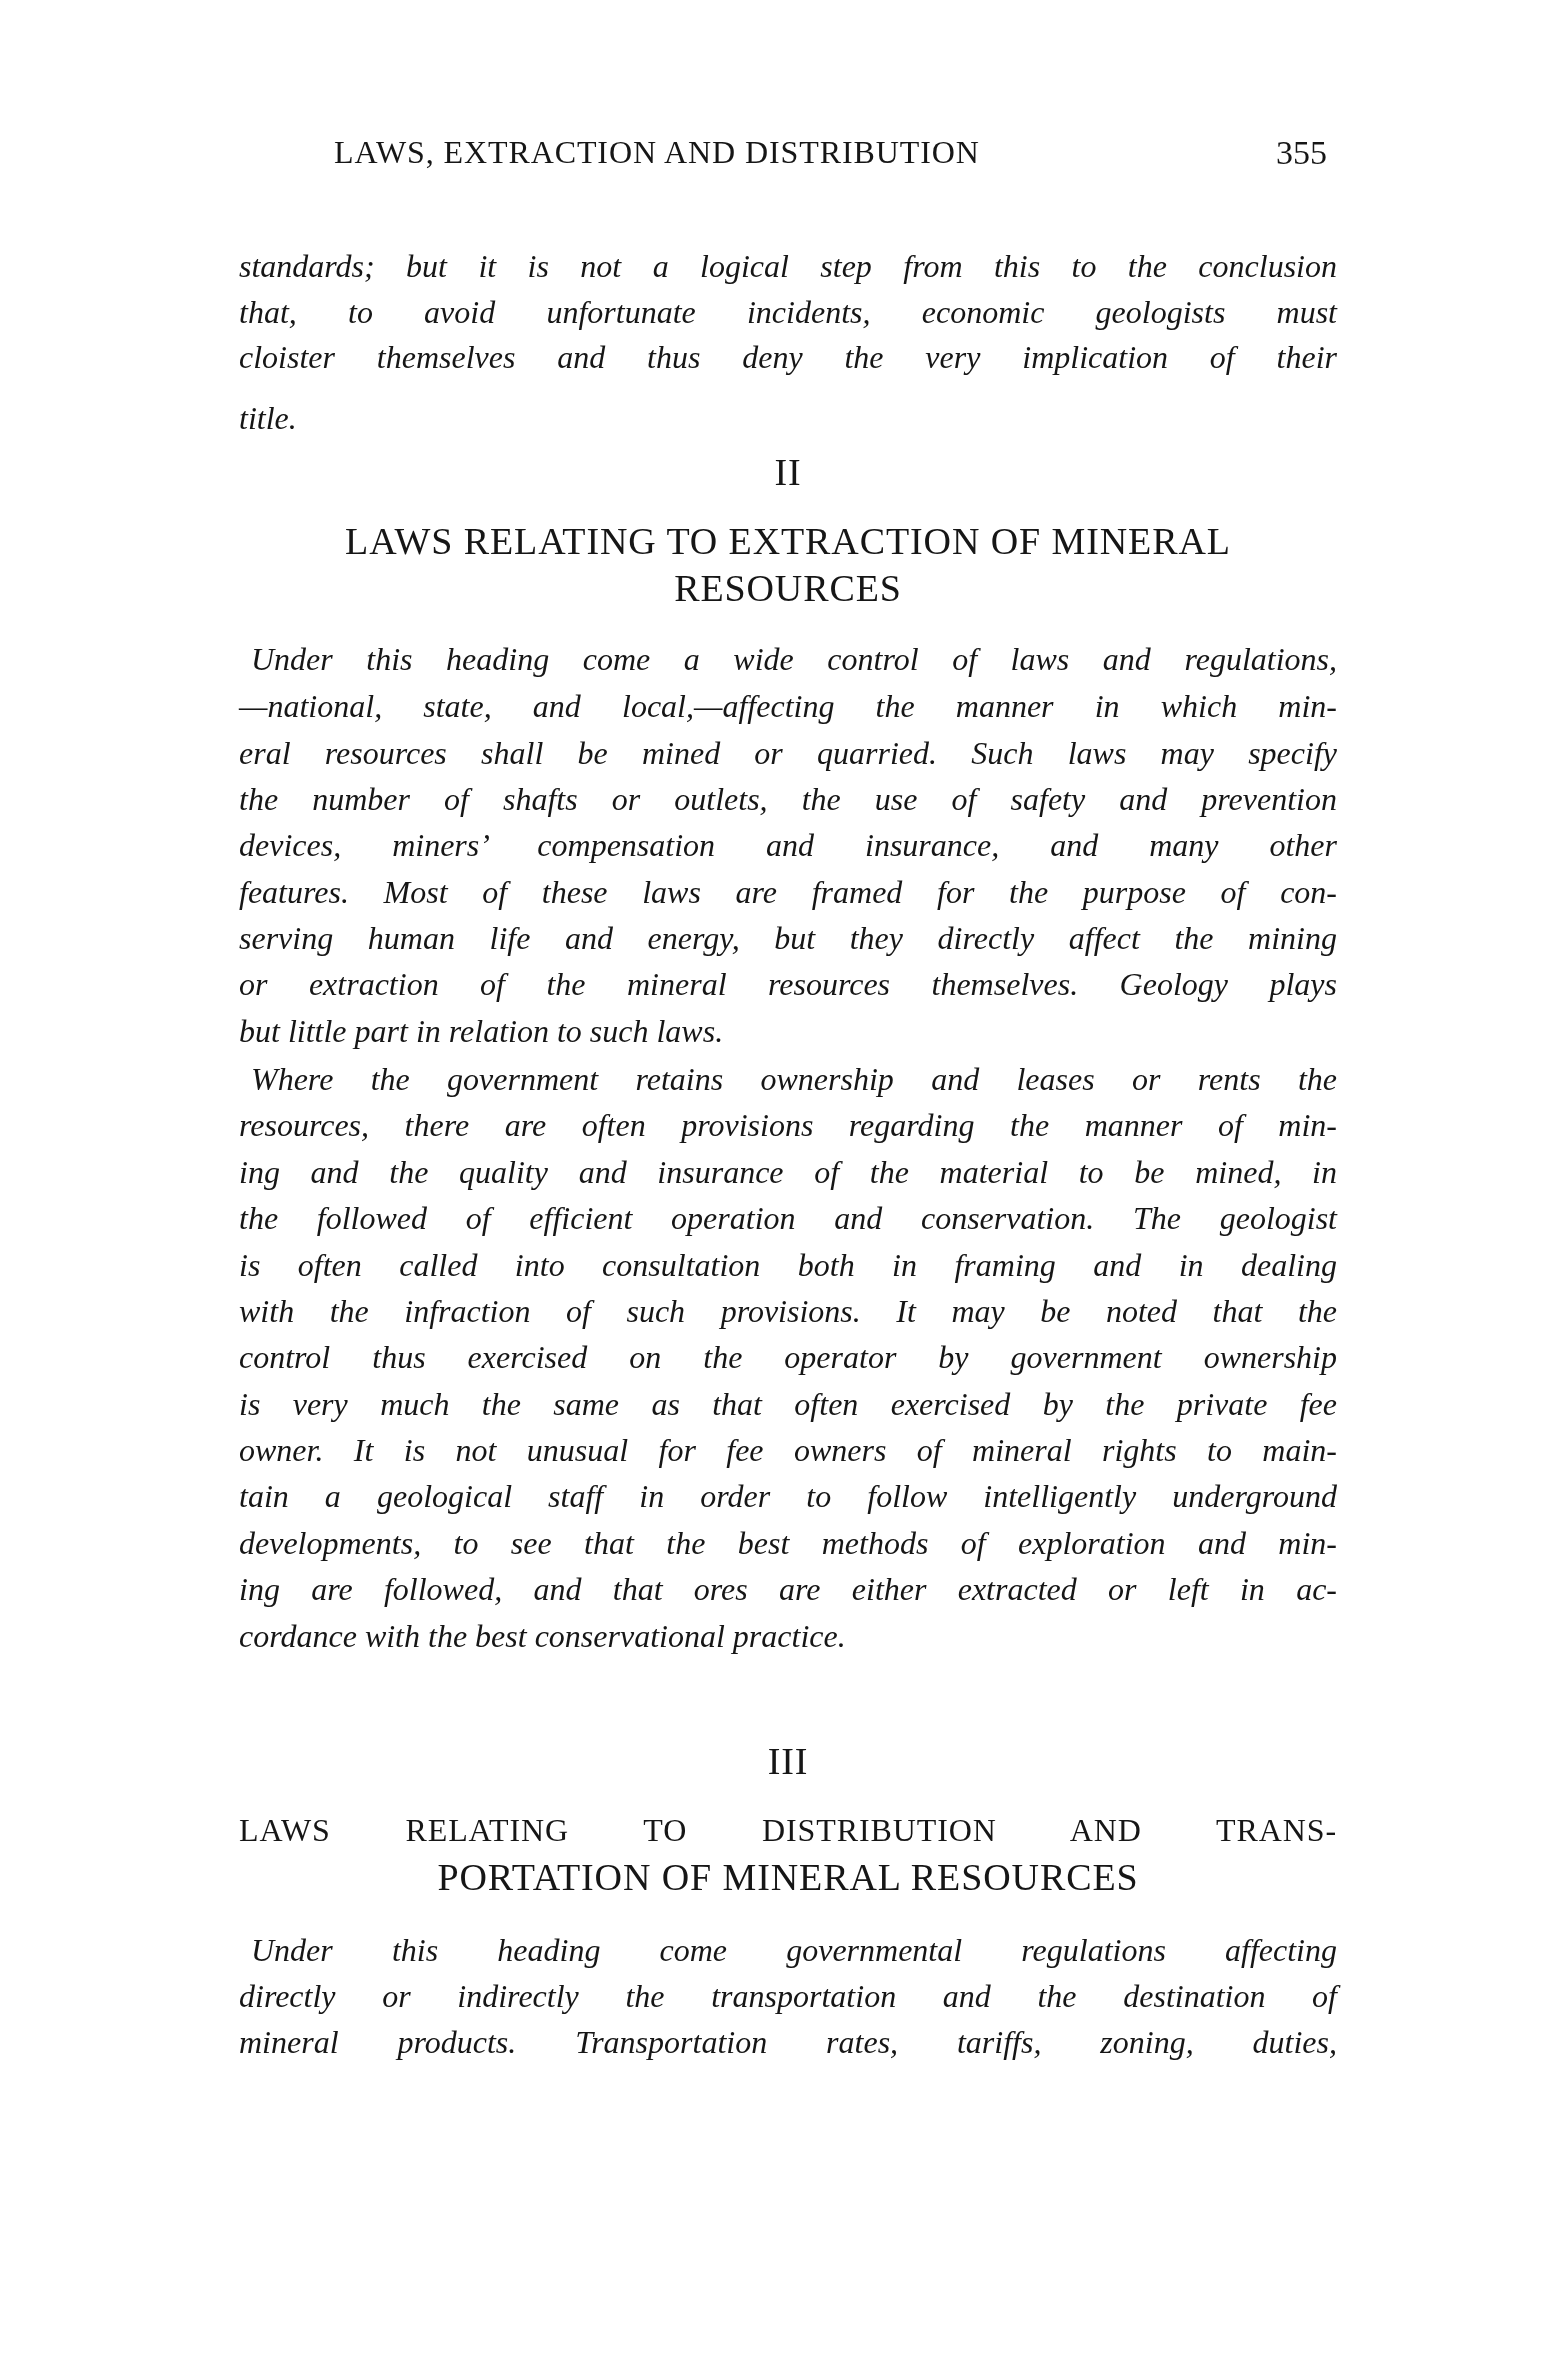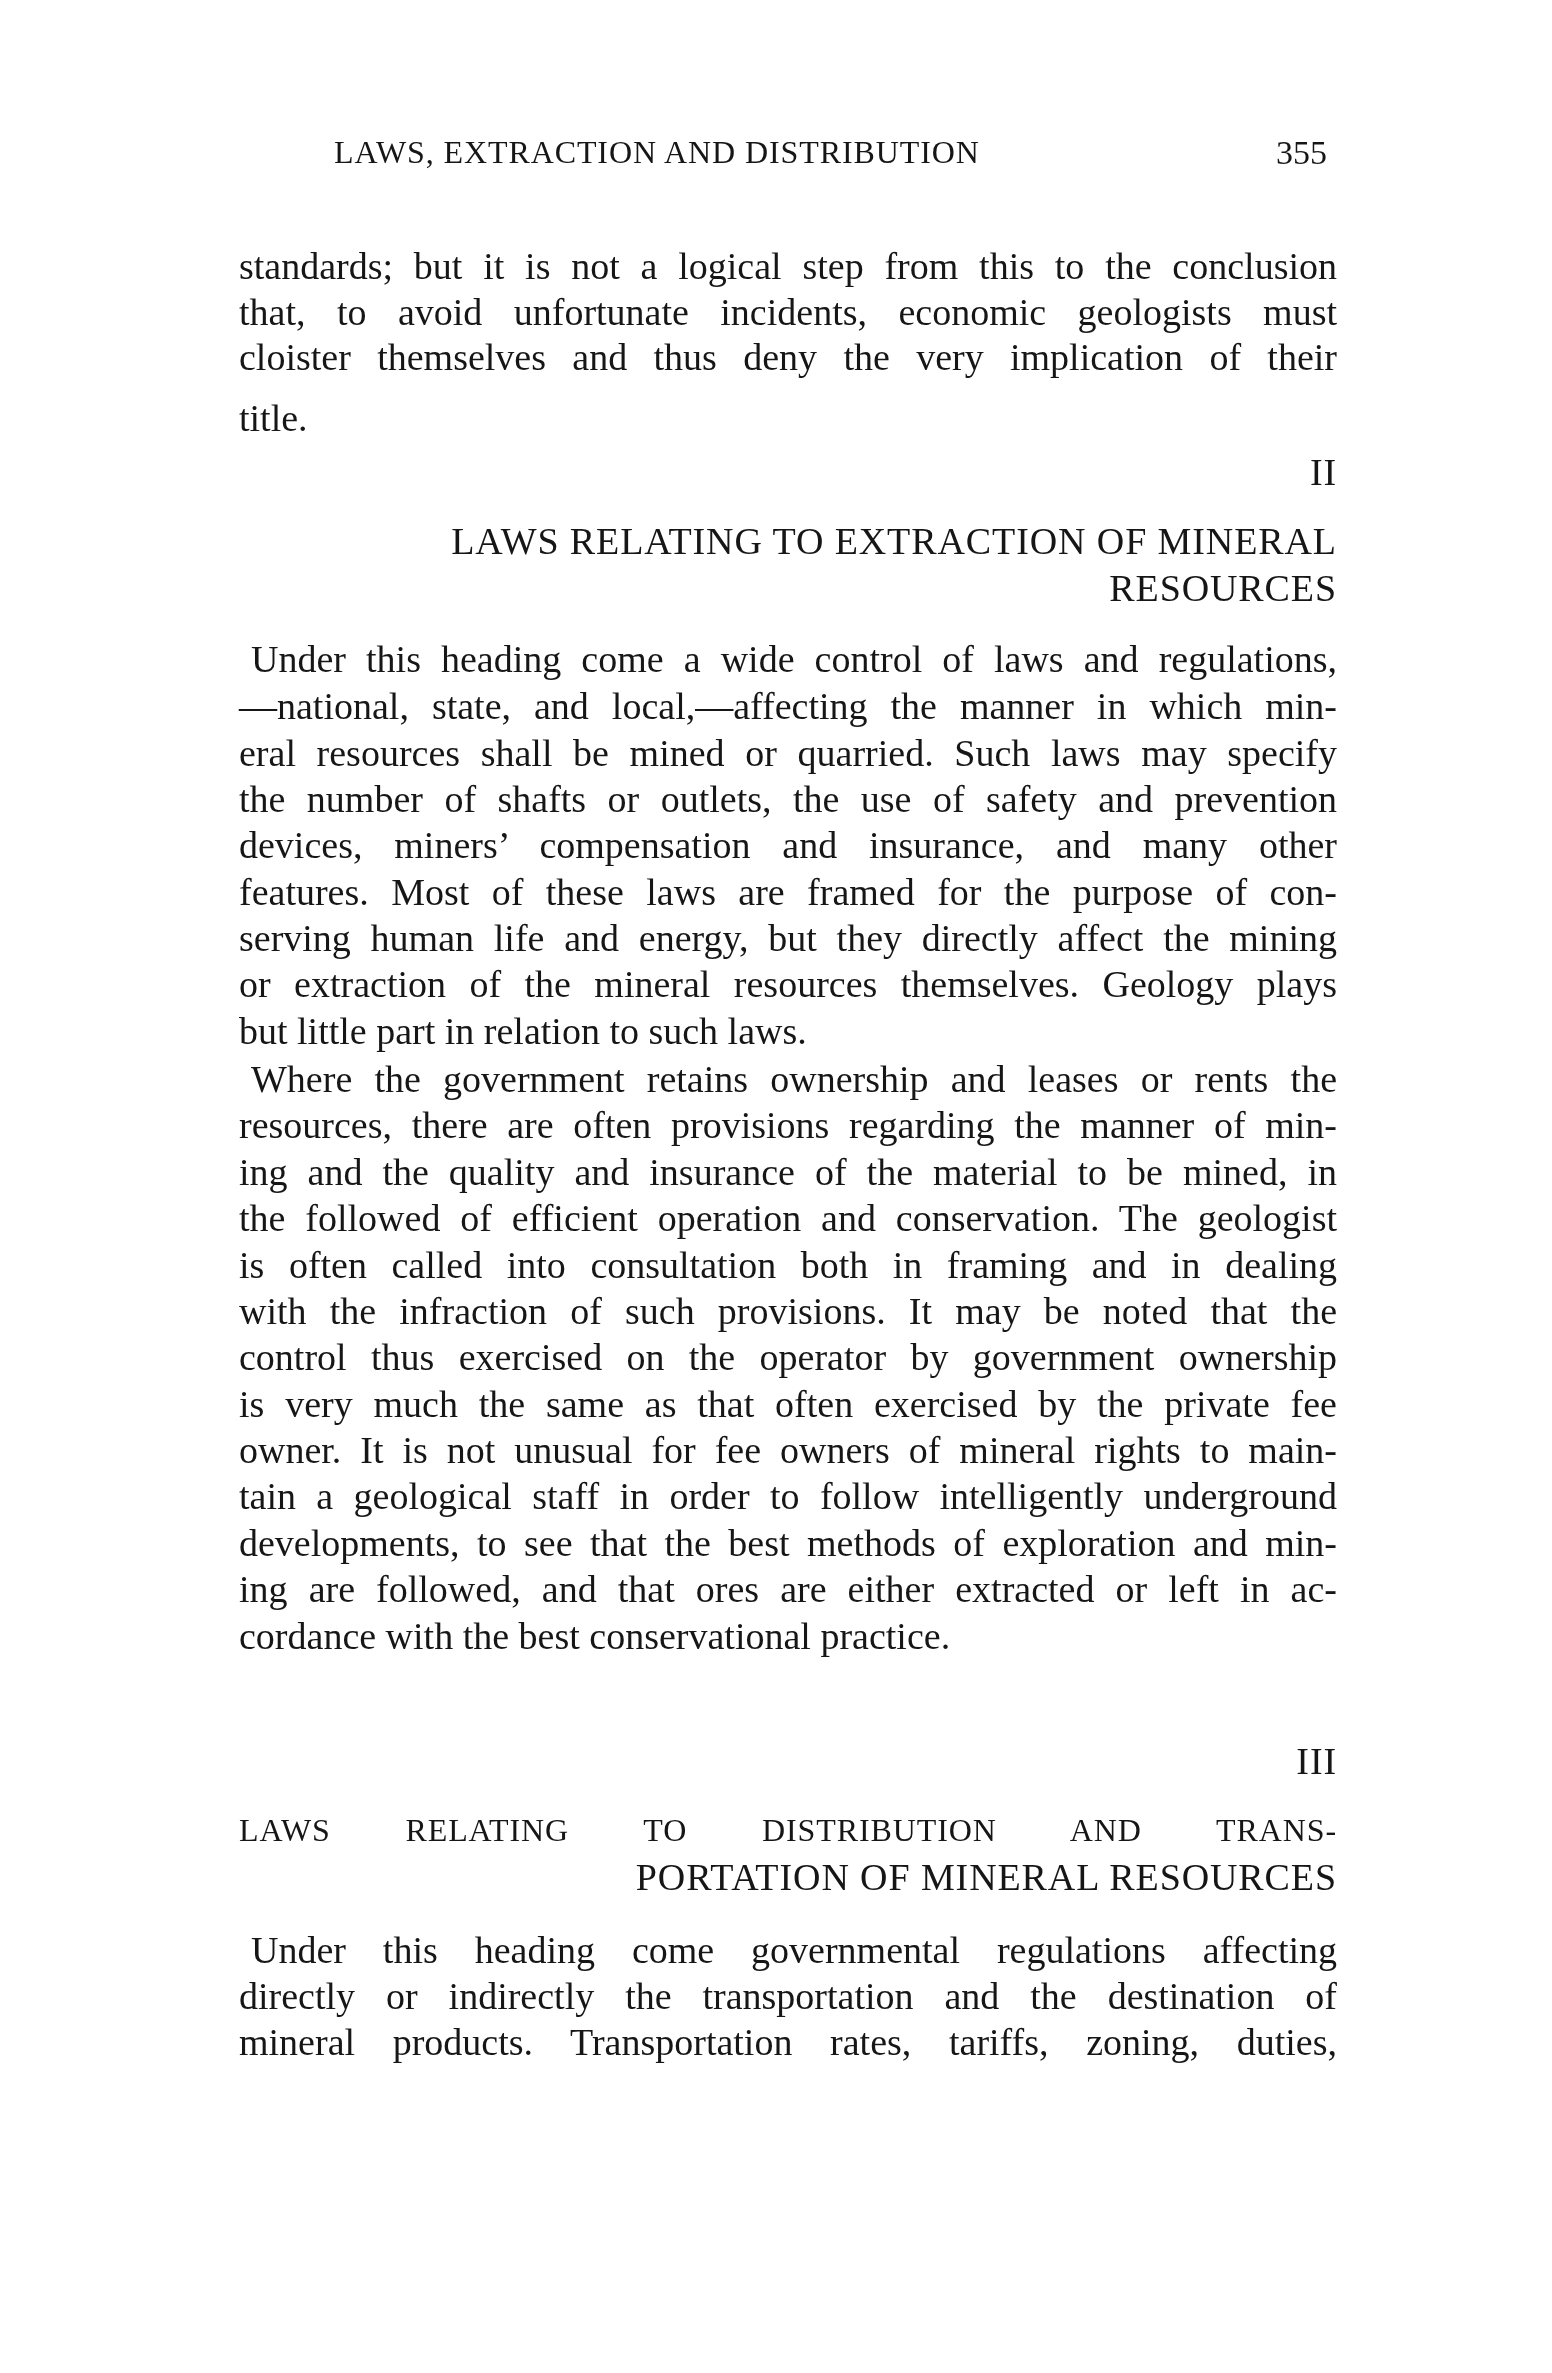--- a/index.html
+++ b/index.html
@@ -1,22 +1,22 @@
 <!DOCTYPE html>
 <html style="font-size:15px"><head>
 <meta charset="utf-8">
 <style>
   html, body { margin: 0; padding: 0; background: #ffffff; }
   body { width: 1553px; height: 2373px; position: relative; overflow: hidden;
          font-family: "Liberation Serif", "DejaVu Serif", serif; color: #161616; }
-  .line { position: absolute; left: 239px; width: 1098px; font-size: 38px; line-height: 45px;
-          white-space: nowrap; text-align: justify; text-align-last: justify; }
+  .line { position: absolute; left: 239px; width: 1098px; font-size: 32px; line-height: 45px;
+          white-space: nowrap; text-align: justify; text-align-last: justify; font-style: italic; }
   .line.last { text-align-last: left; }
   .line.indent { left: 251px; width: 1086px; }
-  .center { position: absolute; left: 239px; width: 1098px; text-align: right;
+  .center { position: absolute; left: 239px; width: 1098px; text-align: center;
             font-size: 38px; line-height: 45px; white-space: nowrap; }
   .caps { letter-spacing: 0.9px; }
   .runhead { position: absolute; top: 134px; left: 334px; font-size: 32px; letter-spacing: 0.9px; white-space: nowrap; }
   .pageno { position: absolute; top: 134px; left: 1276px; font-size: 34px; white-space: nowrap; }
   .heading-wide { position: absolute; left: 239px; width: 1098px; font-size: 32px; line-height: 45px;
                   white-space: nowrap; text-align: justify; text-align-last: justify; letter-spacing: 0.9px; }
 </style>
 </head>
 <body>
 

